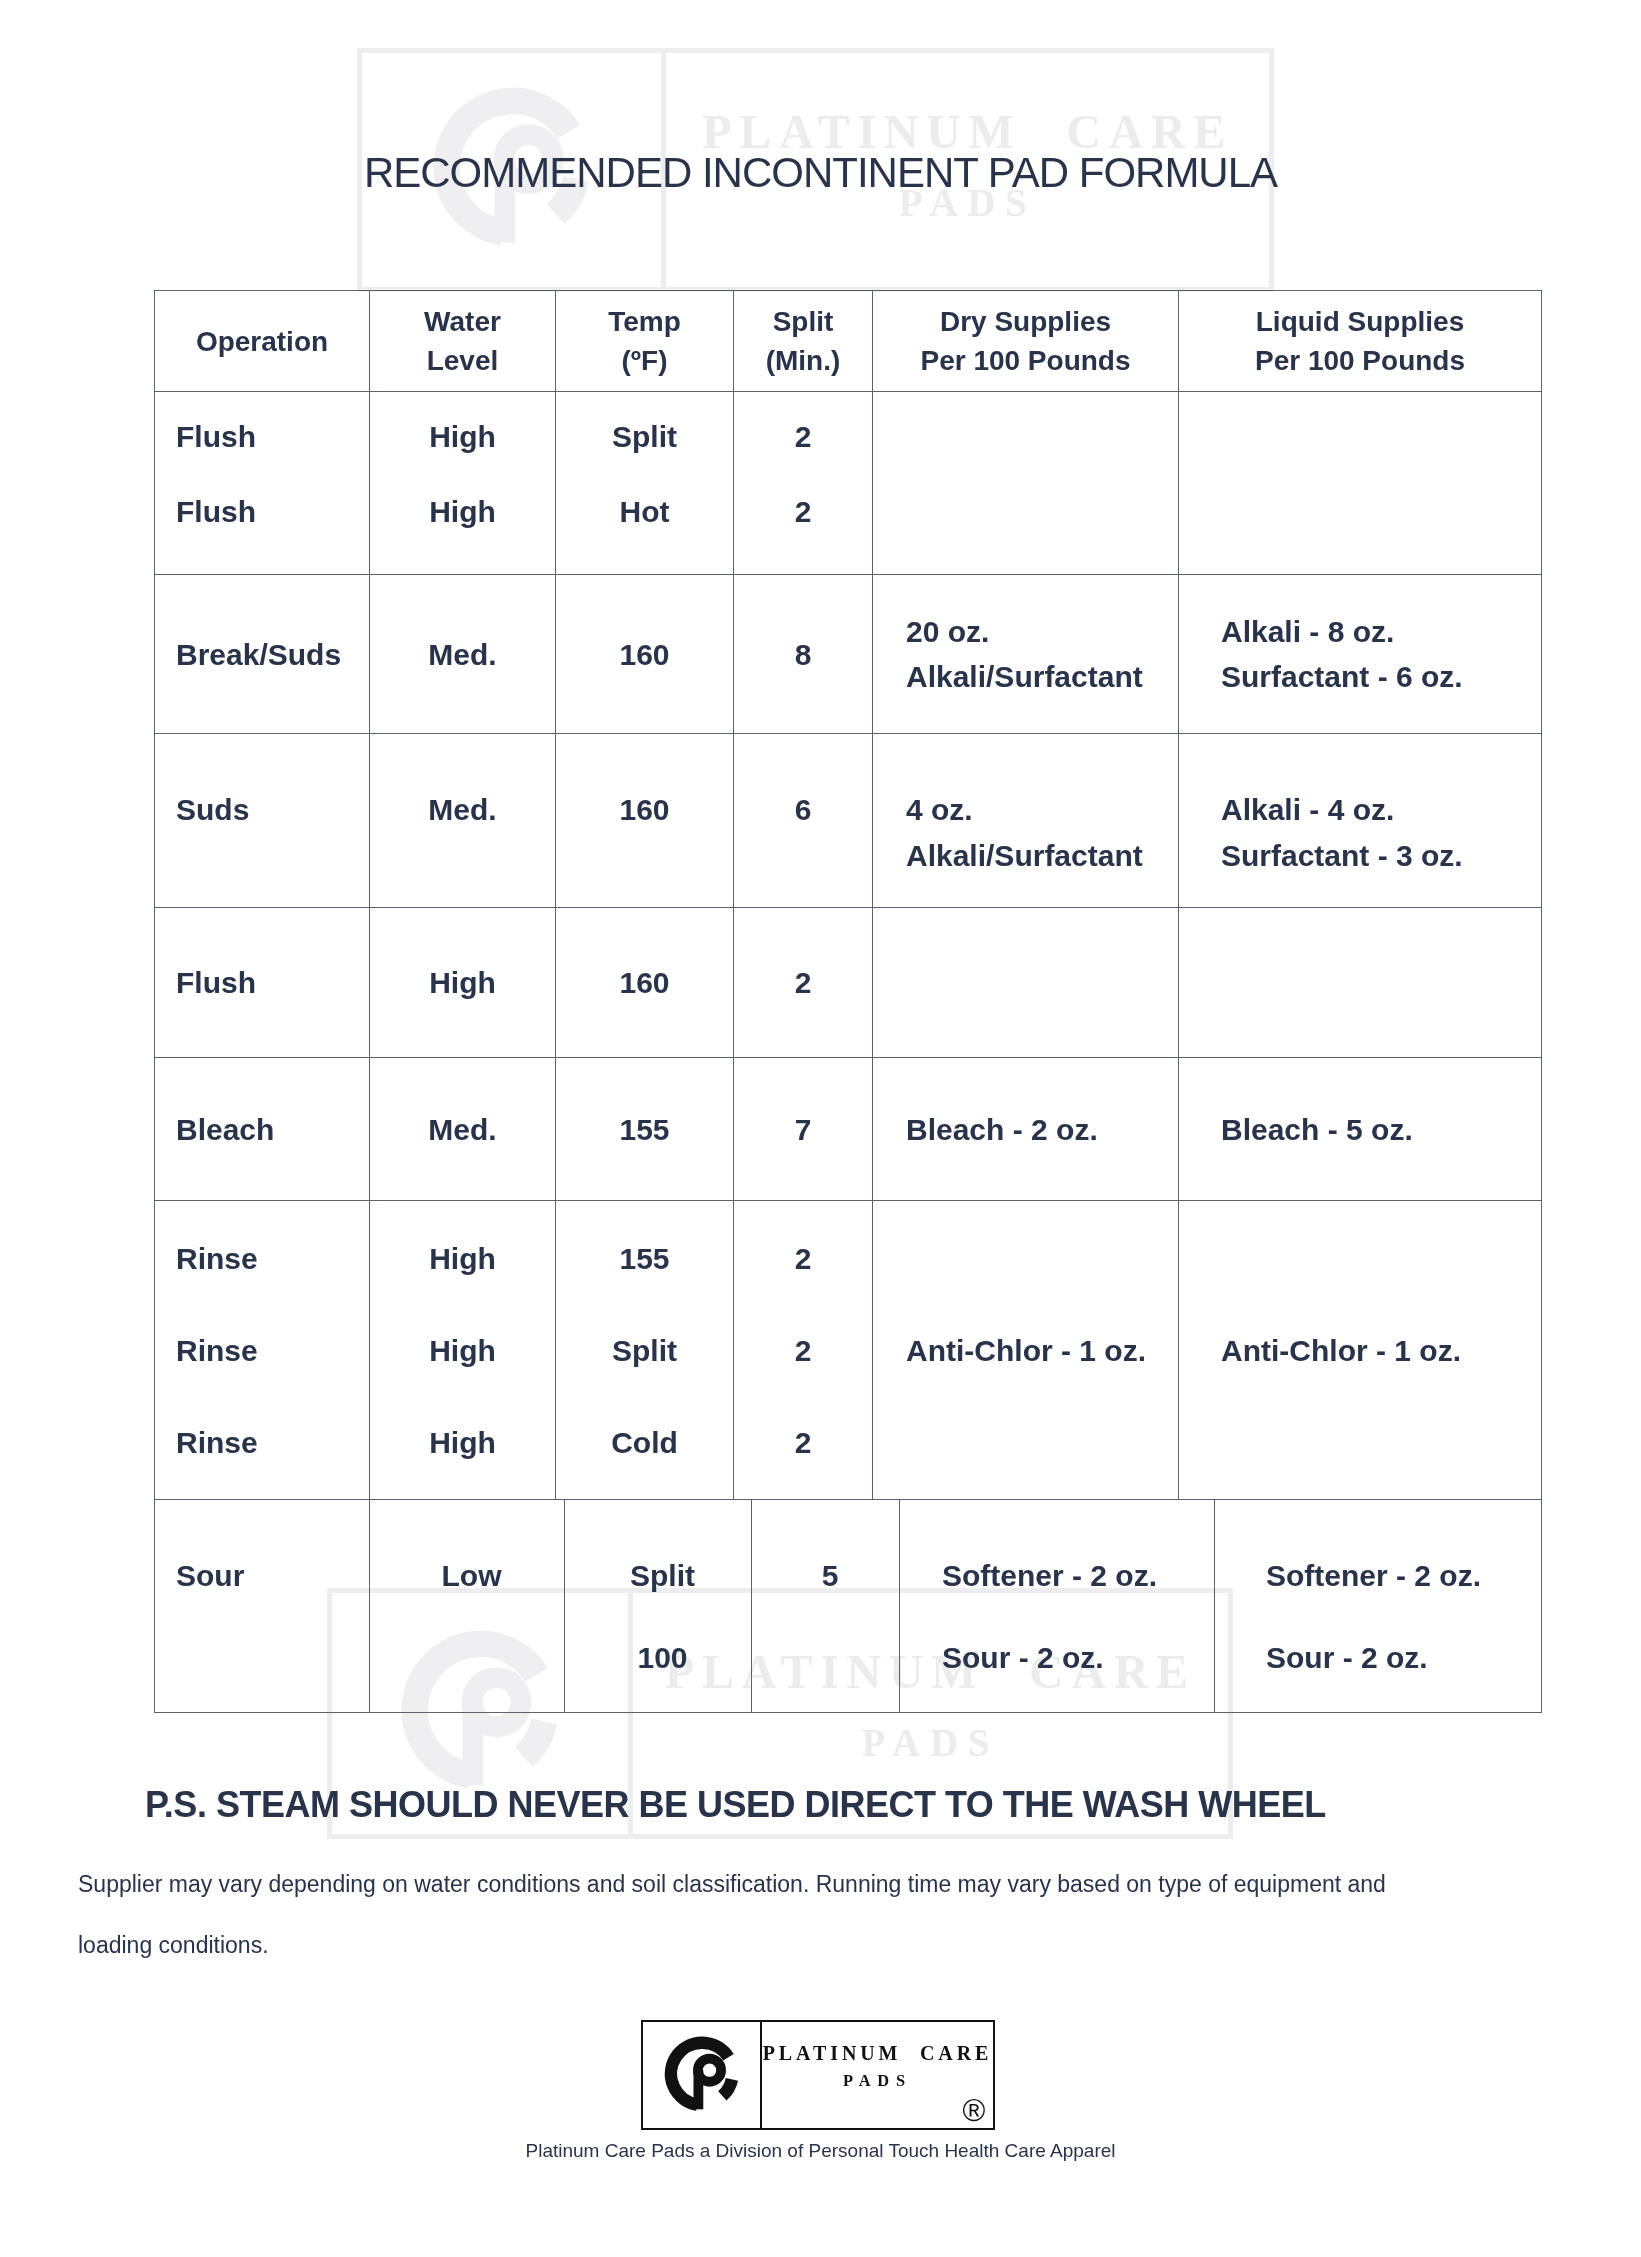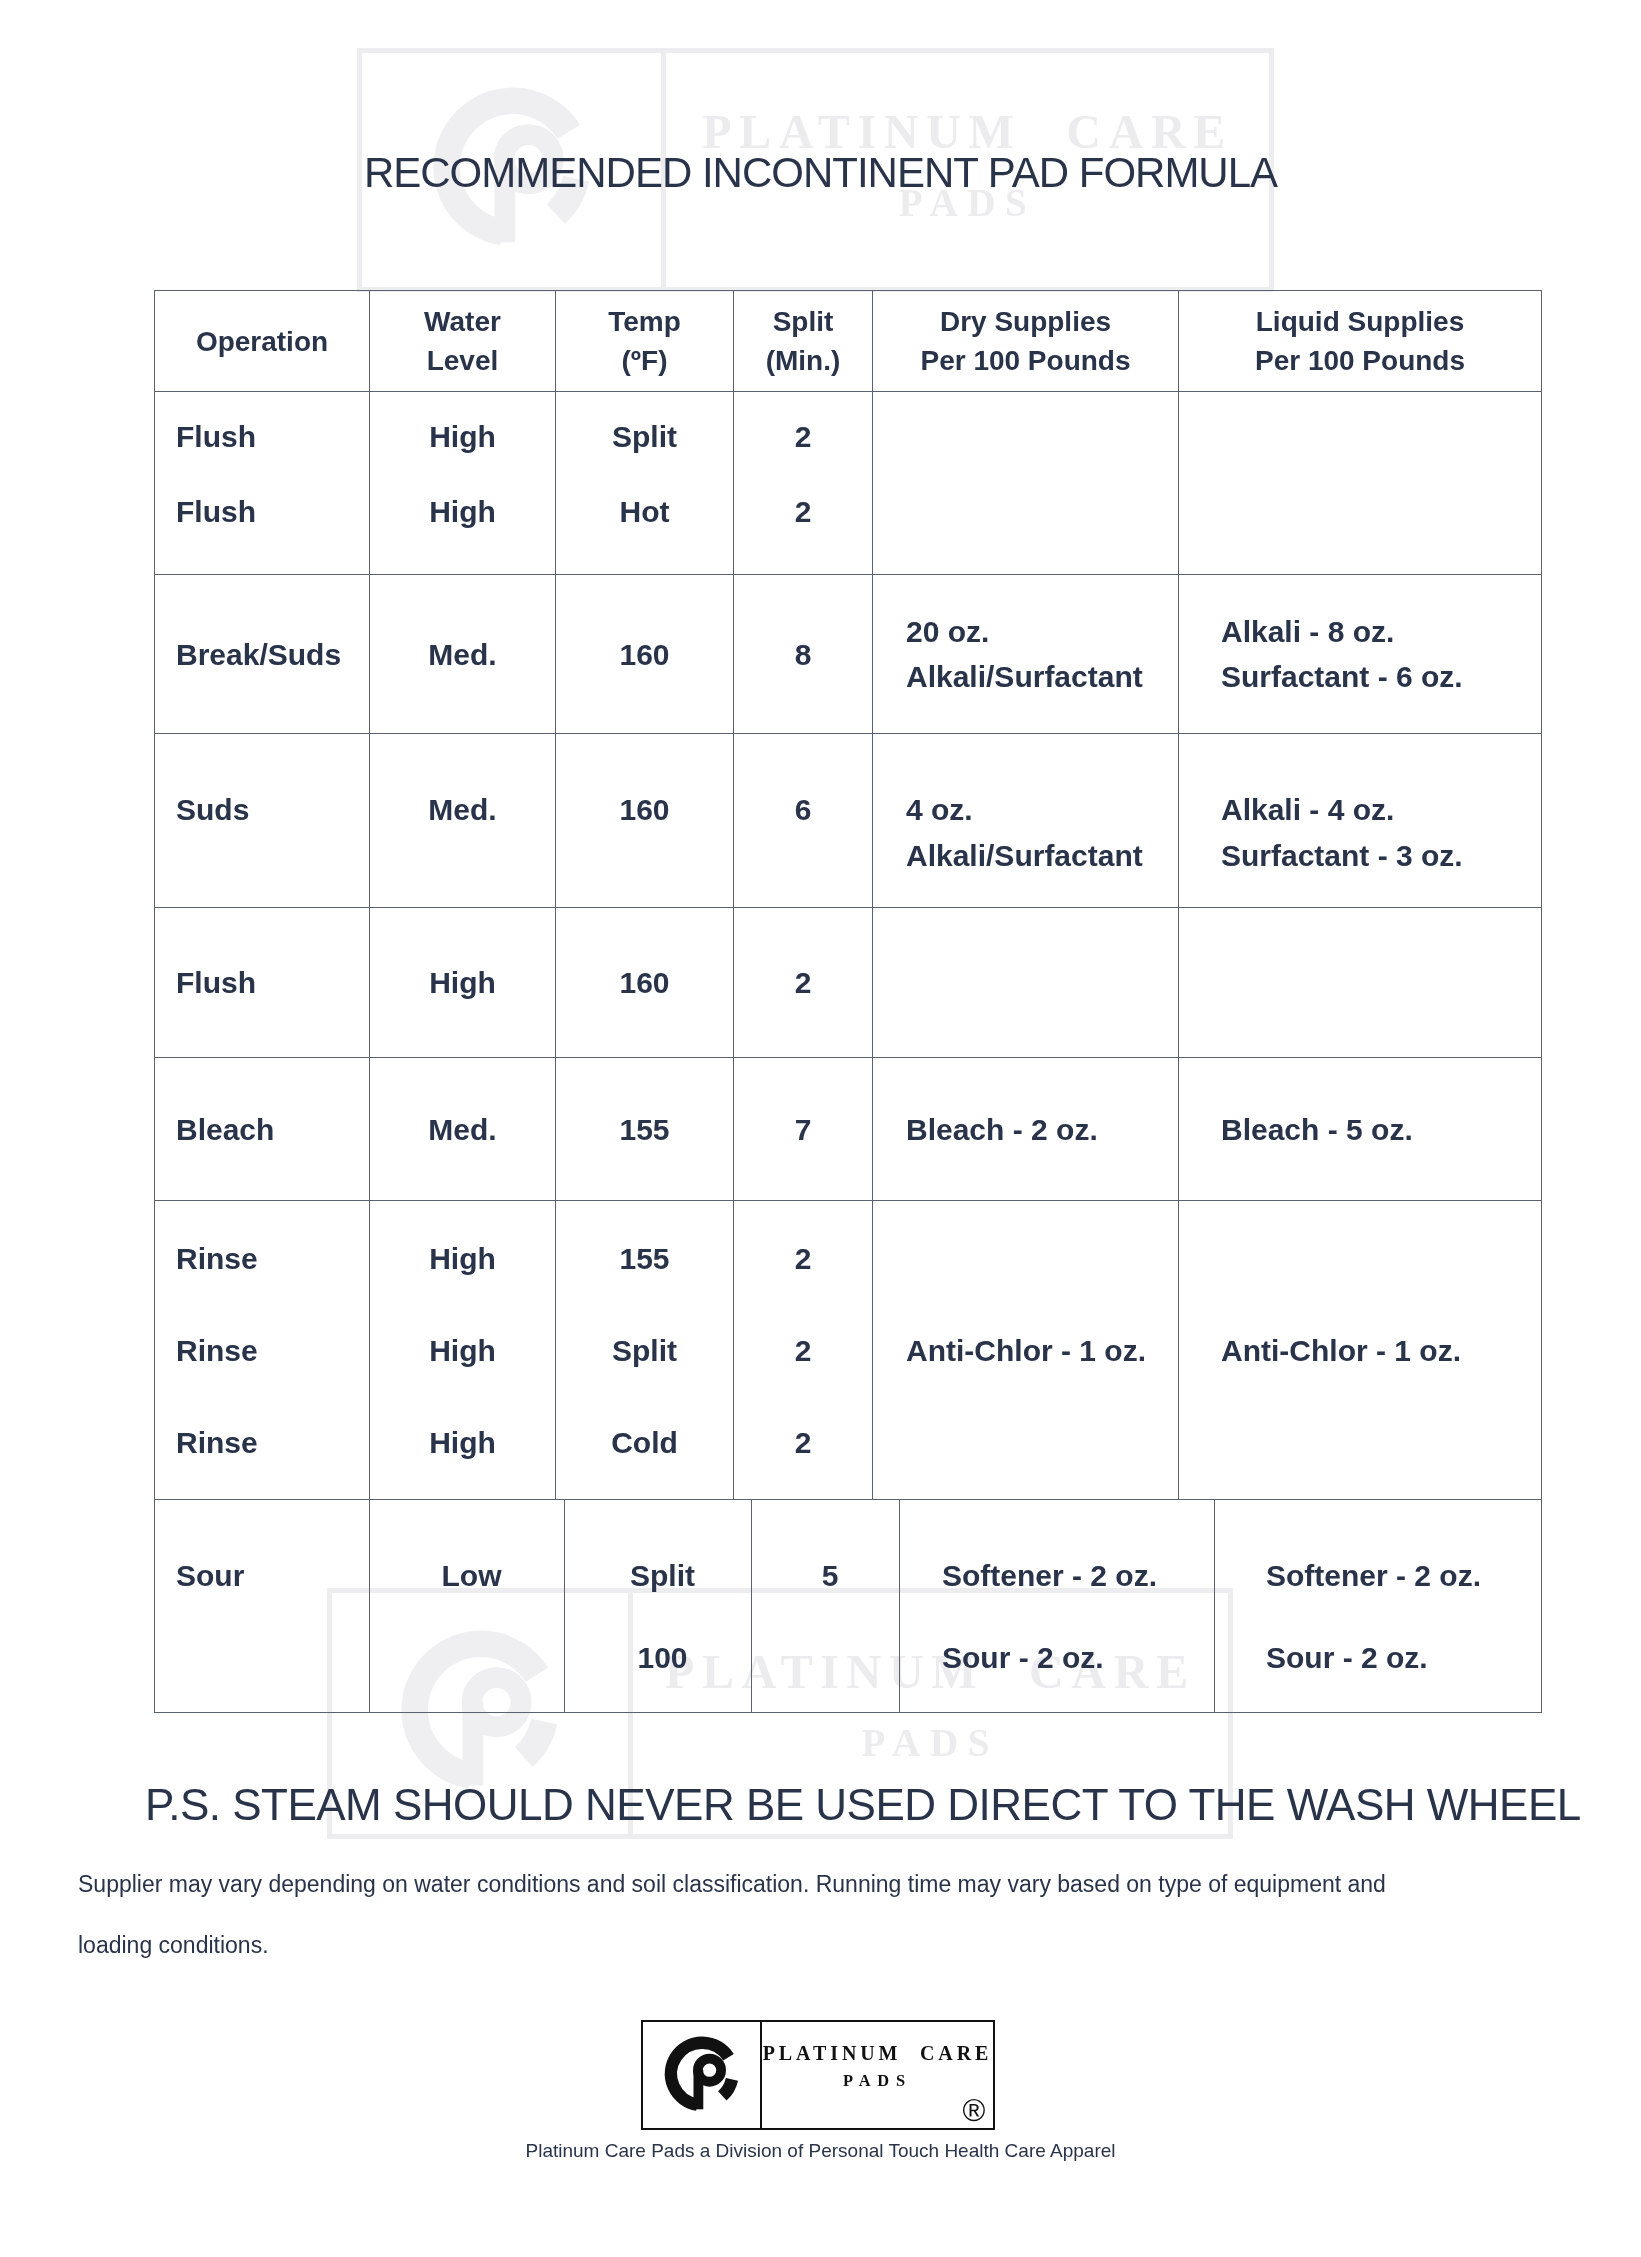--- a/index.html
+++ b/index.html
@@ -63,21 +63,21 @@
   
   .rg0{height:183px;} .rg0 .cell{padding-top:26px;gap:38px;}
   .rg1{height:159px;} .rg1 .cell{justify-content:center;gap:8.7px;}
   .rg2{height:174px;} .rg2 .cell{padding-top:57px;gap:8.7px;}
   .rg3{height:150px;} .rg3 .cell{justify-content:center;}
   .rg4{height:143px;} .rg4 .cell{justify-content:center;}
   .rg5{height:299px;} .rg5 .cell{justify-content:center;gap:55px;}
   .rg6{height:212px;gap:9px;} .rg6 .cell{padding-top:57px;gap:45px;}
   
   .ps-note{
-    margin:68px 0 0 145px;font-size:44px;font-weight:400;letter-spacing:-0.5px;
+    margin:68px 0 0 145px;font-size:36px;font-weight:700;letter-spacing:-0.5px;
     line-height:48px;white-space:nowrap;color:var(--navy);
   }
   .supplier-note{
     margin:25px 0 0 78px;width:1371px;font-size:23px;font-weight:400;
     line-height:61px;color:var(--navy);
   }
   
   .brand-logo{
     margin:44px 0 0 641px;width:354px;height:110px;border:2.9px solid #111;
     box-sizing:border-box;display:flex;background:#fff;

